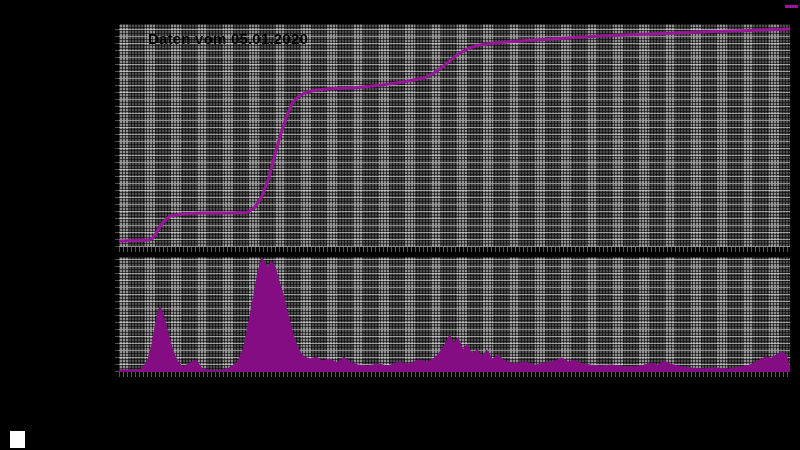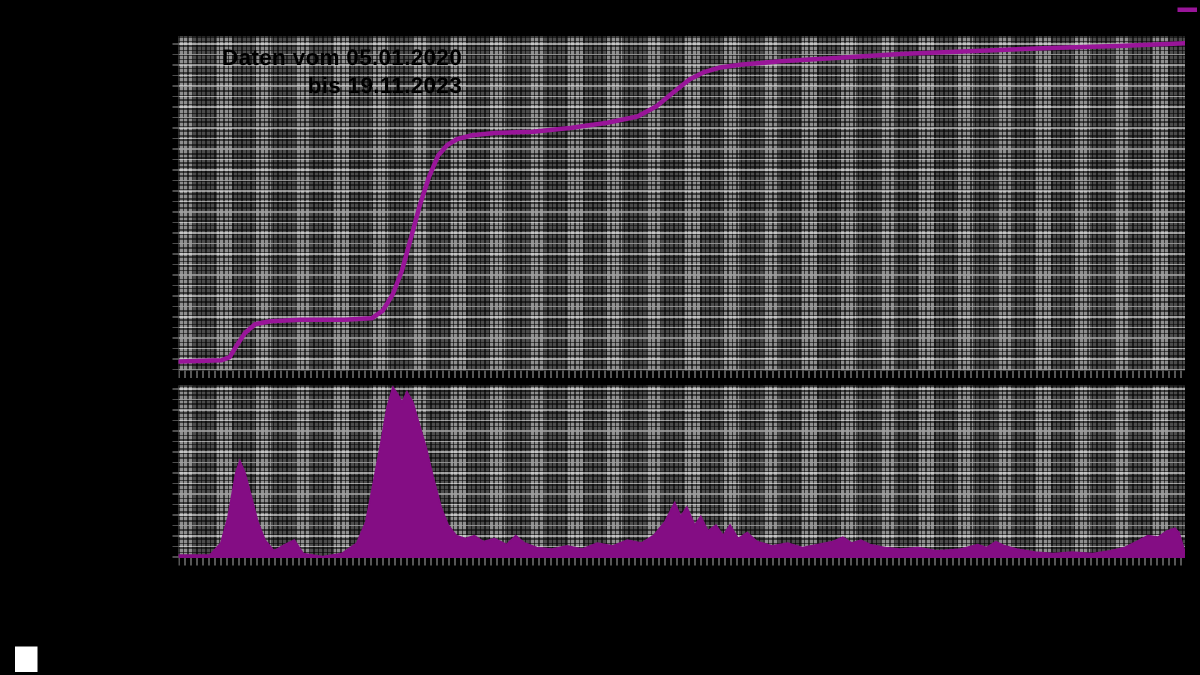--- a/index.html
+++ b/index.html
@@ -56,20 +56,19 @@
       </svg>
   </div>
 
   <div class="xticks xticks-top"></div>
   <div class="xticks xticks-bottom"></div>
   <div class="yticks yticks-top"></div>
   <div class="yticks yticks-bottom"></div>
 
   <div class="annotation">
     <div>Daten vom 05.01.2020</div>
-    <div>bis 19.11.2023</div>
   </div>
 
   <div class="legend-dash" style="background: rgb(153, 21, 153);"></div>
 
   <div class="white-square" style="background: rgb(255, 255, 255);"></div>
 
 </div>
 
 </body></html>

